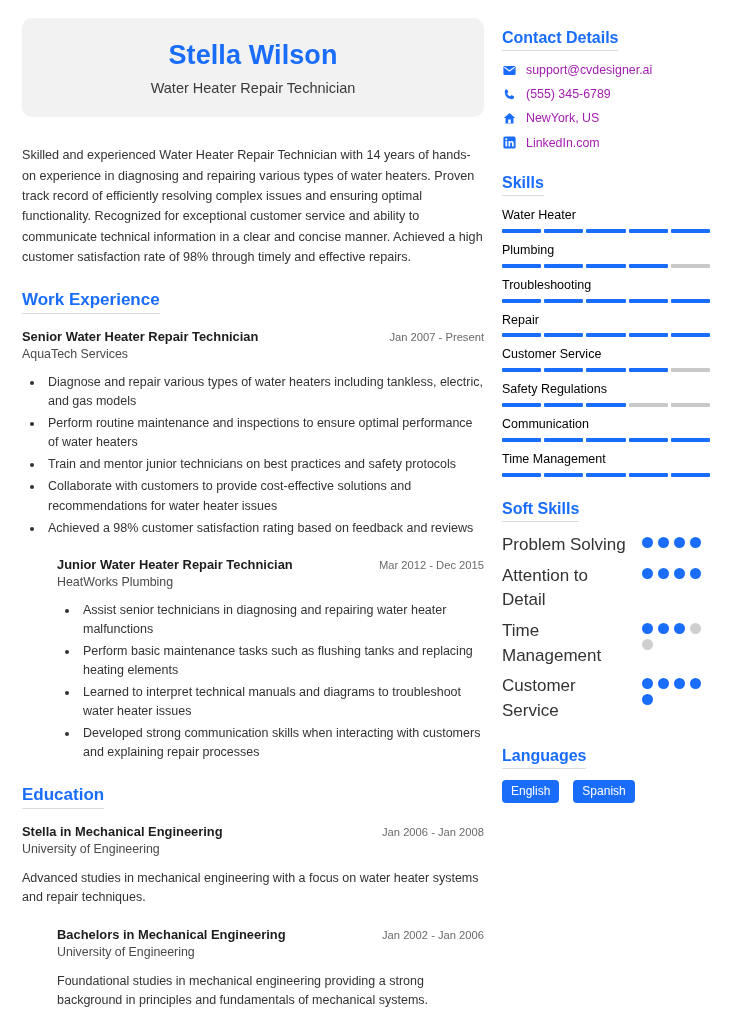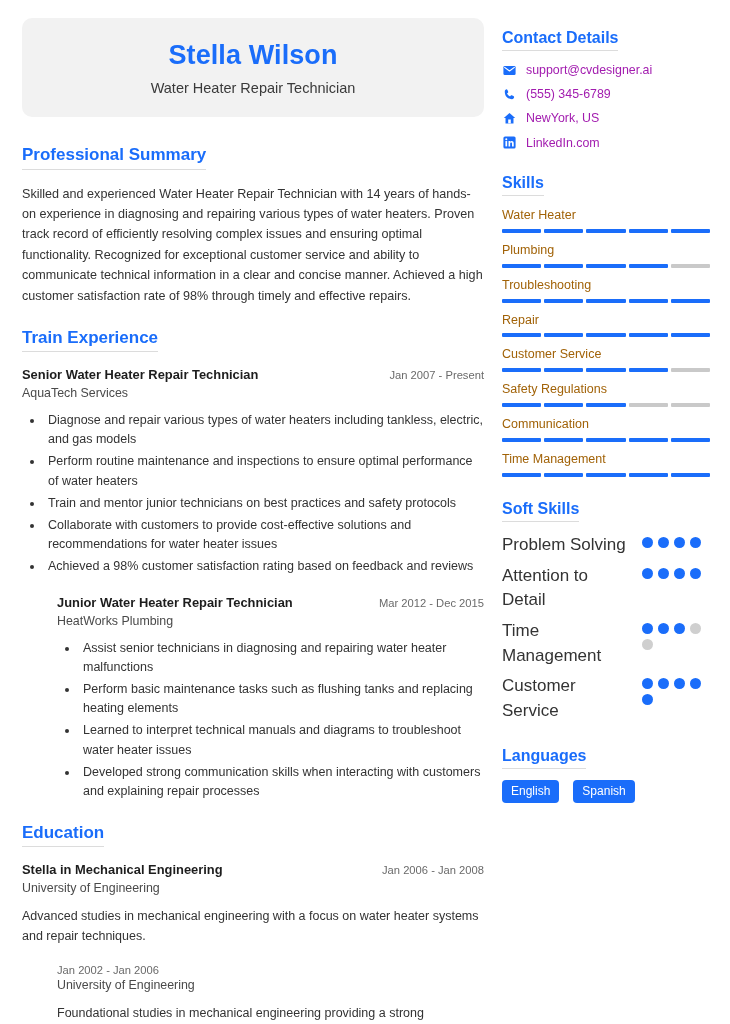--- a/index.html
+++ b/index.html
@@ -122,21 +122,21 @@
     align-items: center;
     justify-content: center;
     color: #1a6dfa;
   }
   .contact-text { font-size: 12.4px; color: #a21caf; line-height: 1.3; }
 
   
   .skill-block { margin-bottom: 9px; }
   .skill-name {
     font-size: 12.5px;
-    color: #a16207;
+    color: #000000;
     line-height: 1.35;
     margin-bottom: 5px;
   }
   .skill-bar { display: flex; gap: 3px; }
   .seg {
     height: 4px;
     flex: 1 1 0;
     border-radius: 1px;
     background: #c9c9c9;
   }
@@ -189,26 +189,25 @@
 <div class="page">
 
   <div class="col-left">
 
     <div class="header-card">
       <div class="full-name">Stella Wilson</div>
       <div class="job-title">Water Heater Repair Technician</div>
     </div>
 
     <div class="section">
-      <div class="sec-head">Professional Summary</div>
       <div class="summary-text">Skilled and experienced Water Heater Repair Technician with 14 years of hands-on experience in diagnosing and repairing various types of water heaters. Proven track record of efficiently resolving complex issues and ensuring optimal functionality. Recognized for exceptional customer service and ability to communicate technical information in a clear and concise manner. Achieved a high customer satisfaction rate of 98% through timely and effective repairs.</div>
     </div>
 
     <div class="section">
-      <div class="sec-head">Train Experience</div>
+      <div class="sec-head">Work Experience</div>
       <div id="work-entries">
           <div class="entry">
             <div class="entry-top">
               <div class="entry-title">Senior Water Heater Repair Technician</div>
               <div class="entry-date">Jan 2007 - Present</div>
             </div>
             <div class="entry-org">AquaTech Services</div>
             <ul class="bullets">
               <li>Diagnose and repair various types of water heaters including tankless, electric, and gas models</li>
               <li>Perform routine maintenance and inspections to ensure optimal performance of water heaters</li>
@@ -239,20 +238,21 @@
           <div class="entry">
             <div class="entry-top">
               <div class="entry-title">Stella in Mechanical Engineering</div>
               <div class="entry-date">Jan 2006 - Jan 2008</div>
             </div>
             <div class="entry-org">University of Engineering</div>
             <div class="entry-desc">Advanced studies in mechanical engineering with a focus on water heater systems and repair techniques.</div>
           </div>
           <div class="entry">
             <div class="entry-top">
+              <div class="entry-title">Bachelors in Mechanical Engineering</div>
               <div class="entry-date">Jan 2002 - Jan 2006</div>
             </div>
             <div class="entry-org">University of Engineering</div>
             <div class="entry-desc">Foundational studies in mechanical engineering providing a strong background in principles and fundamentals of mechanical systems.</div>
           </div>
         </div>
     </div>
 
   </div>
 

